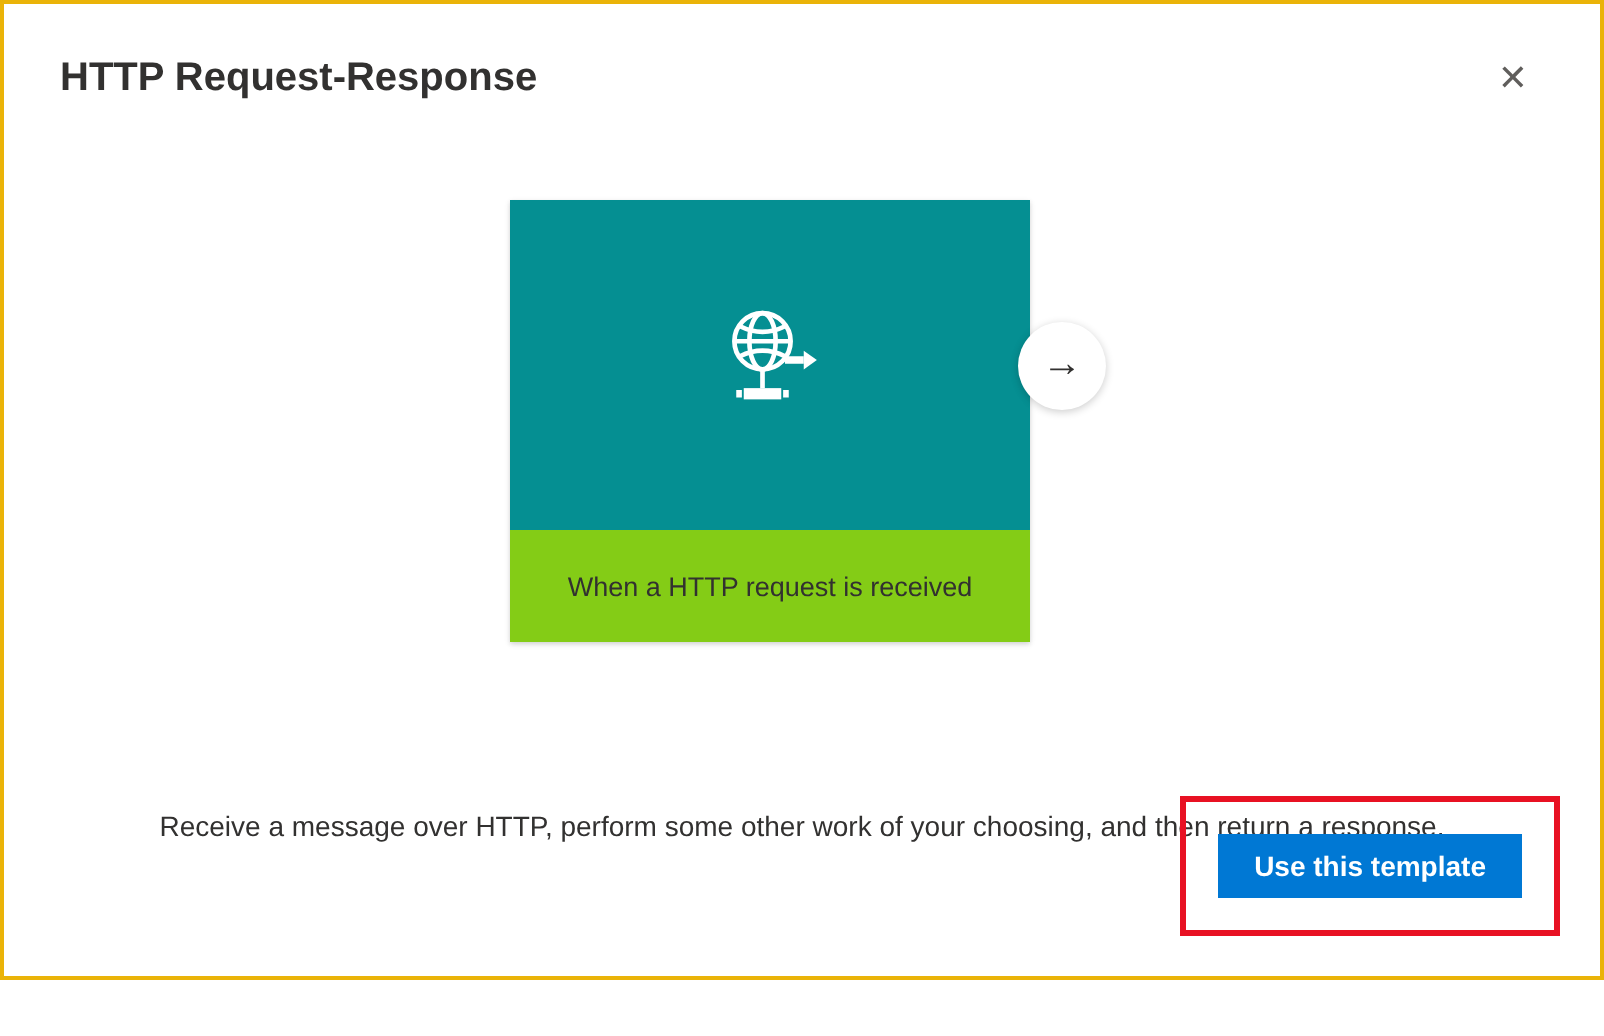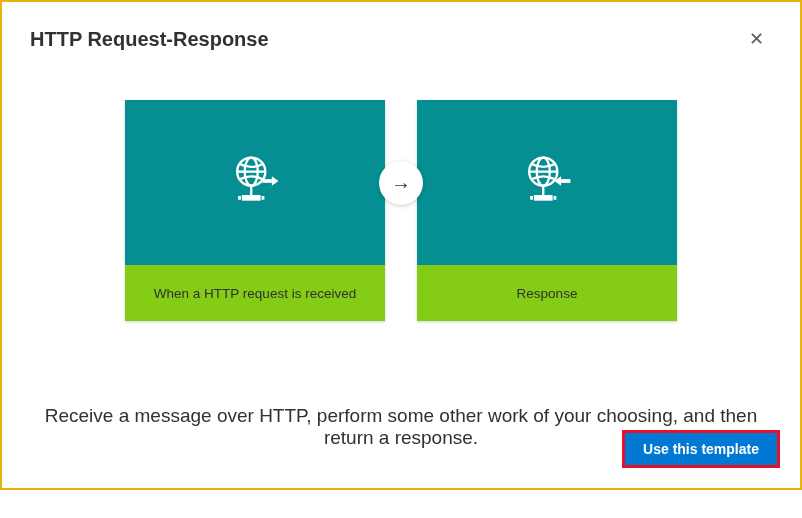--- a/index.html
+++ b/index.html
@@ -78,33 +78,33 @@
     z-index: 2;
     position: relative;
     top: -28px;
   }
   .arrow-glyph {
     font-size: 20px;
     color: #323130;
   }
   .desc {
     margin-top: 84px;
-    font-size: 19px;
+    font-size: 14px;
     color: #323130;
     text-align: center;
     width: 100%;
   }
   .footer {
     position: absolute;
     right: 20px;
     bottom: 20px;
   }
   .highlight-box {
     border: 3px solid #e81123;
-    padding: 0;
+    padding: 16px;
     display: inline-block;
   }
   .primary-btn {
     background: #0078d4;
     color: #fff;
     border: none;
     font-size: 14px;
     font-weight: 600;
     padding: 8px 18px;
     cursor: pointer;
@@ -145,42 +145,20 @@
             </svg>
           </span>
         </div>
         <div class="card-label">When a HTTP request is received</div>
       </div>
 
       <div class="connector">
         <span class="arrow-glyph">→</span>
       </div>
 
-      <div class="card">
-        <div class="card-top">
-          <span>
-            <svg class="globe-icon" viewBox="0 0 64 64" fill="none" stroke="#fff" stroke-width="2.5">
-              <circle cx="28" cy="22" r="15"></circle>
-              <ellipse cx="28" cy="22" rx="7" ry="15"></ellipse>
-              <line x1="13" y1="22" x2="43" y2="22"></line>
-              <path d="M16 14 Q28 20 40 14"></path>
-              <path d="M16 30 Q28 24 40 30"></path>
-              <line x1="28" y1="37" x2="28" y2="47"></line>
-              <rect x="18" y="47" width="20" height="6" fill="#fff" stroke="none"></rect>
-              <rect x="14" y="48" width="3" height="4" fill="#fff" stroke="none"></rect>
-              <rect x="39" y="48" width="3" height="4" fill="#fff" stroke="none"></rect>
-              <g stroke="none" fill="#fff">
-                <rect x="47" y="30" width="10" height="4"></rect>
-                <polygon points="47,27 47,37 40,32"></polygon>
-              </g>
-            </svg>
-          </span>
-        </div>
-        <div class="card-label">Response</div>
-      </div>
 
     </div>
 
     <div class="desc">Receive a message over HTTP, perform some other work of your choosing, and then return a response.</div>
   </div>
 
   <div class="footer">
     <span class="highlight-box">
       <button class="primary-btn">Use this template</button>
     </span>

